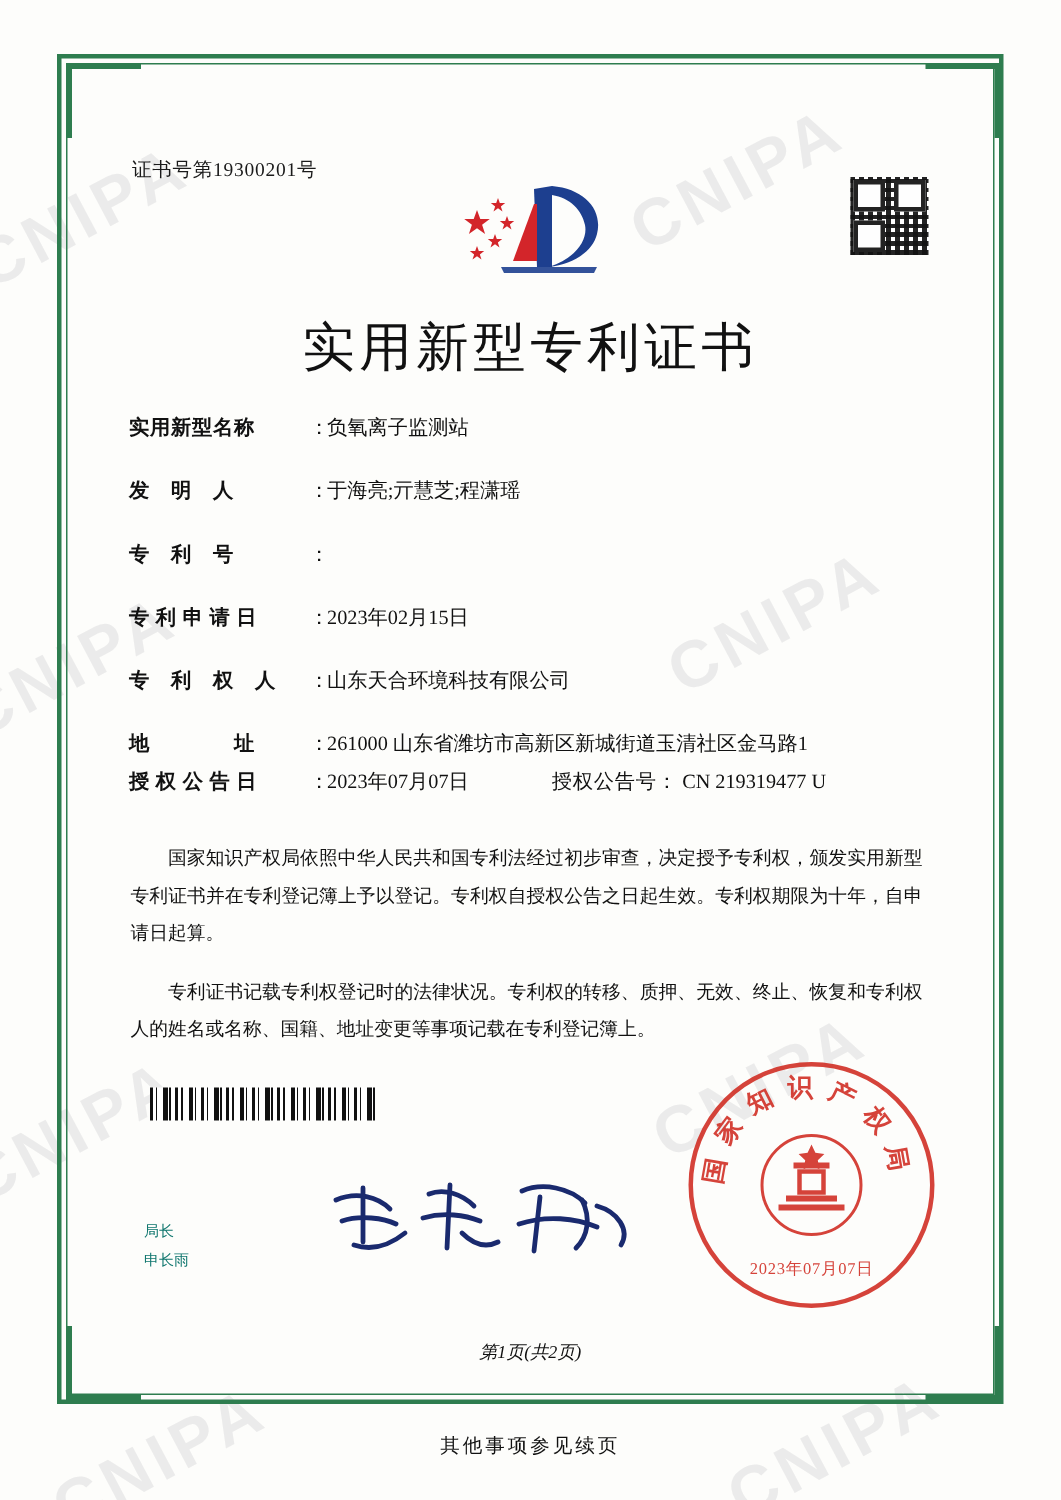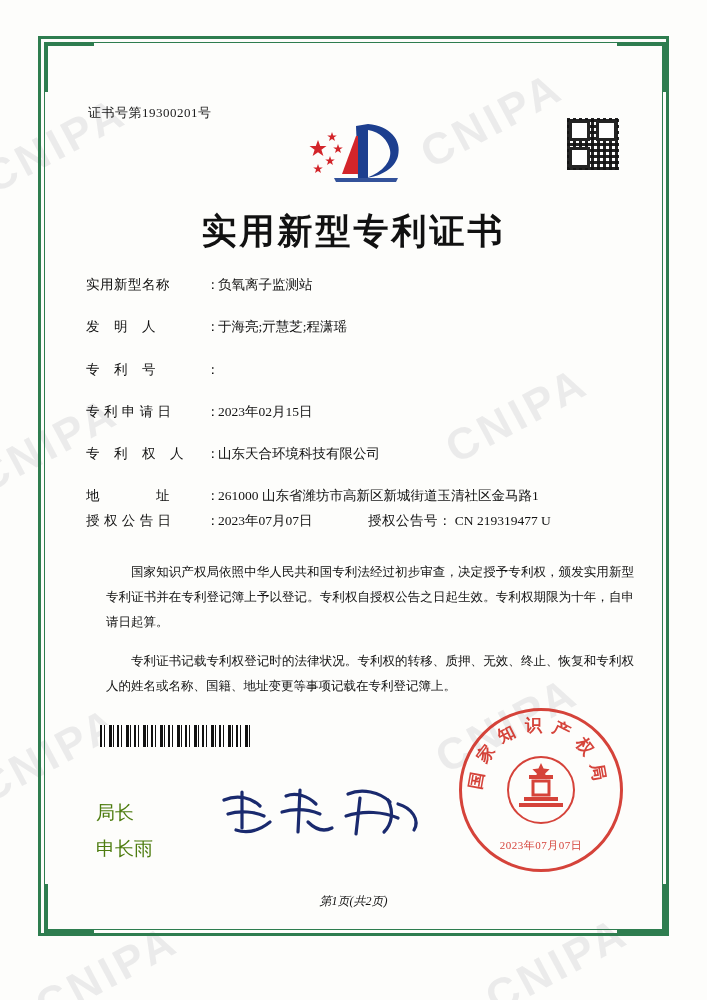--- a/index.html
+++ b/index.html
@@ -114,21 +114,21 @@
     border:3px solid #111;
     background:#fff;
   }
 
   .title {
     position: absolute;
     left: 0; top: 148px;
     width: 583px;
     text-align: center;
     font-size: 35px;
-    font-weight: 700;
+    font-weight: 400;
     letter-spacing: 3px;
     color: #111;
     font-family: "Liberation Serif", "DejaVu Serif", serif;
   }
 
   .fields {
     position: absolute;
     left: 24px; top: 215px;
     width: 540px;
     font-size: 13.5px;
@@ -138,34 +138,35 @@
     display: flex;
     align-items: flex-start;
     margin-bottom: 22px;
     line-height: 1.5;
   }
   .row.tight { margin-bottom: 4px; justify-content: flex-end; }
   .label {
     width: 120px;
     flex: none;
     letter-spacing: .5px;
+    font-weight: bold;
   }
   .sep { width: 12px; flex: none; text-align: center; }
   .val { flex: 1; }
   .inline-label { margin-left: 52px; letter-spacing: .5px; }
 
   .addr-line2 {
     margin-left: 132px;
     margin-bottom: 22px;
     font-size: 13.5px;
   }
 
   .paras {
     position: absolute;
-    left: 44px; top: 500px;
+    left: 25px; top: 500px;
     width: 528px;
     font-size: 12.5px;
     line-height: 2;
     color: #111;
     text-align: justify;
   }
   .paras p { margin: 0 0 14px 0; text-indent: 2em; }
 
   
   .barcode {
@@ -205,24 +206,24 @@
     transform: translateX(-50%);
     font-size: 11px;
     color: #d02a20;
     white-space: nowrap;
     letter-spacing: .5px;
   }
 
   
   .sig-label {
     position: absolute;
-    left: 34px; top: 735px;
-    font-size: 19px;
+    left: 34px; top: 752px;
+    font-size: 10px;
     line-height: 1.9;
-    color: #4d7c0f;
+    color: #0f766e;
   }
   .sig-script {
     position: absolute;
     left: 150px; top: 718px;
     width: 230px; height: 70px;
   }
 
   .page-no {
     position: absolute;
     left: 0; bottom: 14px;
@@ -394,14 +395,15 @@
           <path d="M176 22 C182 34 180 46 172 54"></path>
           <path d="M134 38 C152 32 172 34 186 40"></path>
           <path d="M186 26 C200 30 208 42 202 52"></path>
         </g>
       </svg>
     </div>
 
     <div class="page-no">第1页(共2页)</div>
   </div>
 
+  <div class="footer-note">其他事项参见续页</div>
 
 </div>
 
 </body></html>

